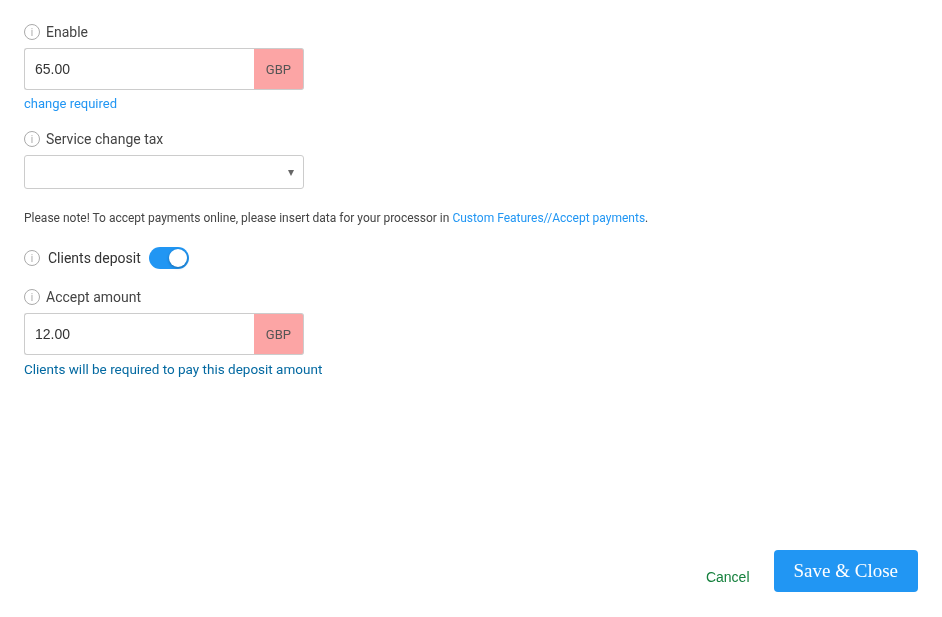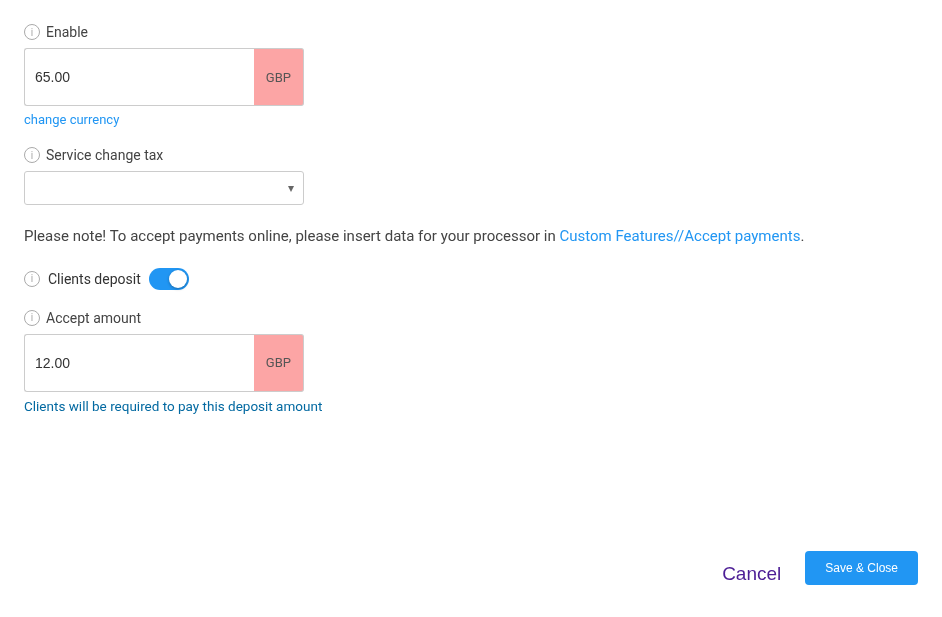--- a/index.html
+++ b/index.html
@@ -41,21 +41,21 @@
       cursor: default;
     }
     .input-with-addon {
       display: flex;
       width: 280px;
     }
     .input-with-addon input {
       flex: 1;
       border: 1px solid #ccc;
       border-right: none;
-      padding: 20px 10px;
+      padding: 12px 10px;
       font-size: 14px;
       outline: none;
       border-radius: 3px 0 0 3px;
       color: #333;
     }
     .input-addon {
       background: #fca5a5;
       border: 1px solid #ccc;
       border-left: none;
       padding: 8px 12px;
@@ -93,21 +93,21 @@
     .select-chevron {
       position: absolute;
       right: 10px;
       top: 50%;
       transform: translateY(-50%);
       pointer-events: none;
       color: #666;
       font-size: 12px;
     }
     .note-text {
-      font-size: 15px;
+      font-size: 12px;
       color: #444;
       margin-bottom: 20px;
       line-height: 1.5;
     }
     .note-text a {
       color: #2196f3;
       text-decoration: none;
       cursor: pointer;
     }
     .toggle-row {
@@ -144,52 +144,53 @@
       position: absolute;
       bottom: 24px;
       right: 24px;
       display: flex;
       gap: 12px;
       align-items: center;
     }
     .btn-cancel {
       background: transparent;
       border: none;
-      color: #4c1d95;
-      font-size: 19px;
+      color: #15803d;
+      font-size: 14px;
       cursor: pointer;
       padding: 8px 12px;
       margin-top: 12px;
     }
     .btn-save {
       background: #2196f3;
       color: #fff;
       border: none;
       padding: 10px 20px;
-      font-size: 12px;
+      font-size: 19px;
       border-radius: 4px;
       cursor: pointer;
       font-weight: 500;
+      font-family: Liberation Serif, serif;
     }
   </style>
 </head>
 <body>
 
 <div class="container">
 
   <div class="field-group">
     <div class="field-label">
       <span class="info-icon">i</span>
       <span>Enable</span>
     </div>
     <div class="input-with-addon">
       <input type="text" value="65.00" style="">
       <div class="input-addon">GBP</div>
     </div>
-    <a class="change-currency-link">change currency</a>
+    <a class="change-currency-link">change required</a>
   </div>
 
   <div class="field-group">
     <div class="field-label">
       <span class="info-icon">i</span>
       <span>Service change tax</span>
     </div>
     <div class="select-wrapper">
       <select>
         <option value=""></option>

